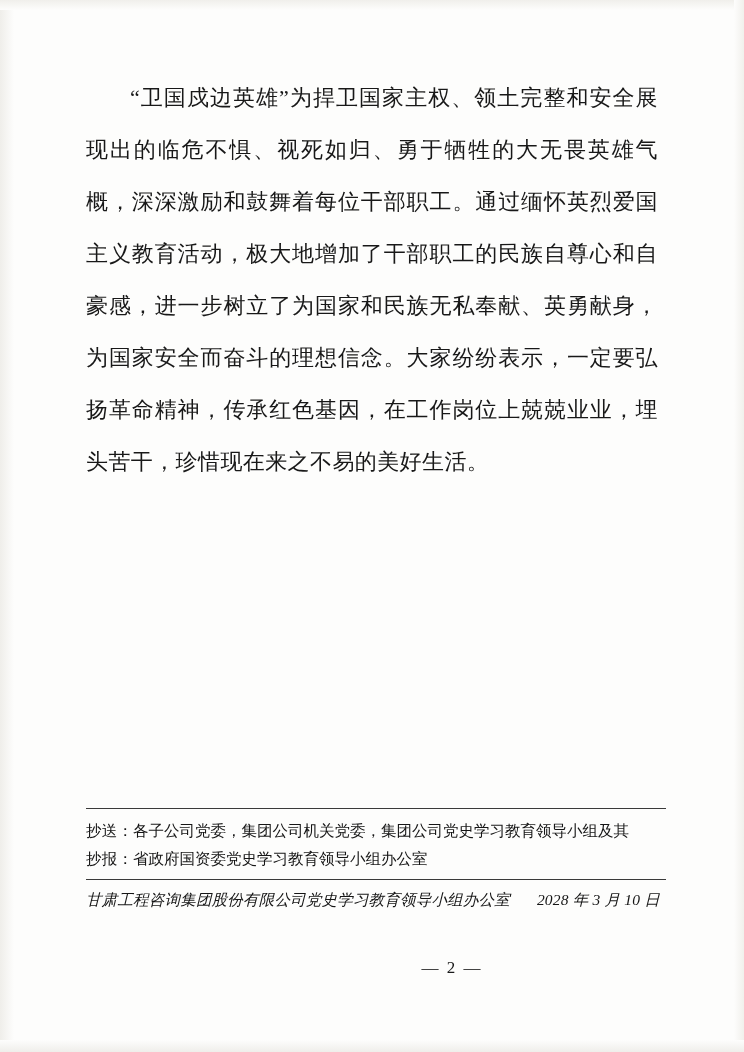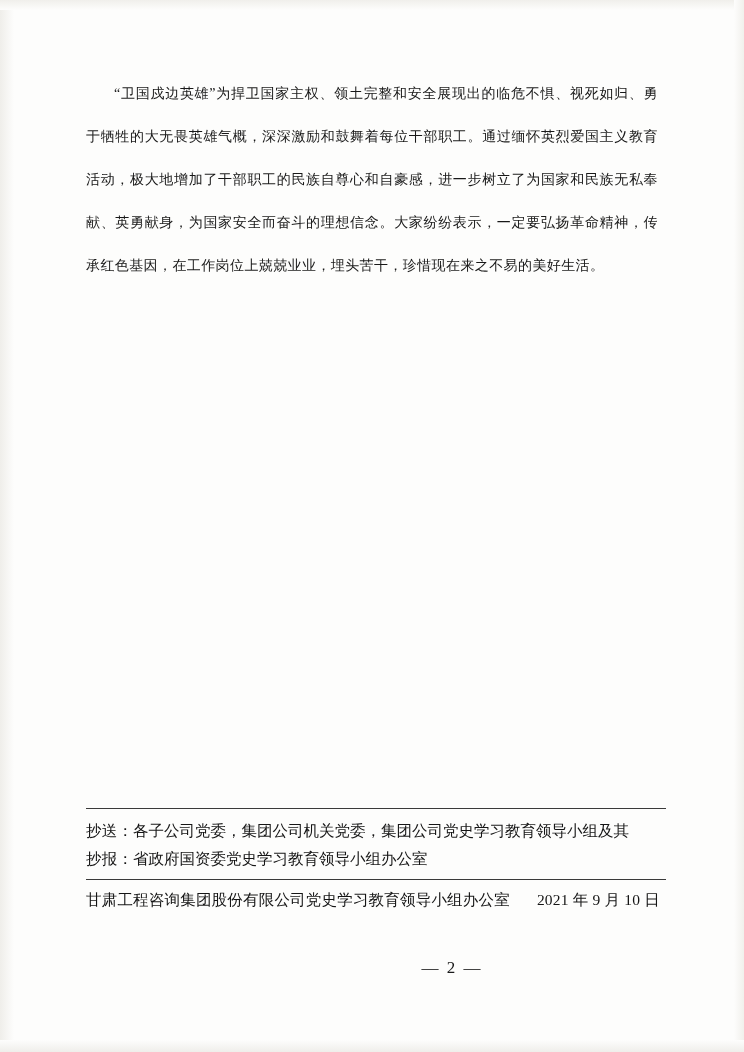--- a/index.html
+++ b/index.html
@@ -49,22 +49,22 @@
     left: 0; bottom: 0;
     width: 744px; height: 12px;
     background: linear-gradient(to top, #efeeea, #fdfdfc);
   }
 
   .body-text {
     position: absolute;
     left: 86px;
     top: 72px;
     width: 572px;
-    font-size: 14px;
-    line-height: 43px;
+    font-size: 22px;
+    line-height: 52px;
     letter-spacing: 0.4px;
     text-align: justify;
     text-justify: inter-ideograph;
     color: #181818;
   }
   .body-text p {
     margin: 0;
     text-indent: 2em;
   }
 
@@ -101,20 +101,21 @@
   }
 
   .issuer-row {
     padding-top: 7px;
     font-size: 15.5px;
     line-height: 26px;
     color: #151515;
     display: flex;
     justify-content: space-between;
     align-items: flex-start;
+    font-style: italic;
   }
   .issuer-name {
     letter-spacing: 0.2px;
   }
   .issuer-date {
     letter-spacing: 0.2px;
     padding-right: 6px;
   }
 
   .page-number {
@@ -154,20 +155,20 @@
       </span>
       <span class="cc-line">
         <span class="cc-label">抄报：</span><span>省政府国资委党史学习教育领导小组办公室</span>
       </span>
     </div>
 
     <div class="rule"></div>
 
     <div class="issuer-row">
       <span class="issuer-name">甘肃工程咨询集团股份有限公司党史学习教育领导小组办公室</span>
-      <span class="issuer-date">2021 年 9 月 10 日</span>
+      <span class="issuer-date">2028 年 3 月 10 日</span>
     </div>
 
   </div>
 
   <div class="page-number">— 2 —</div>
 
 </div>
 
 </body></html>

